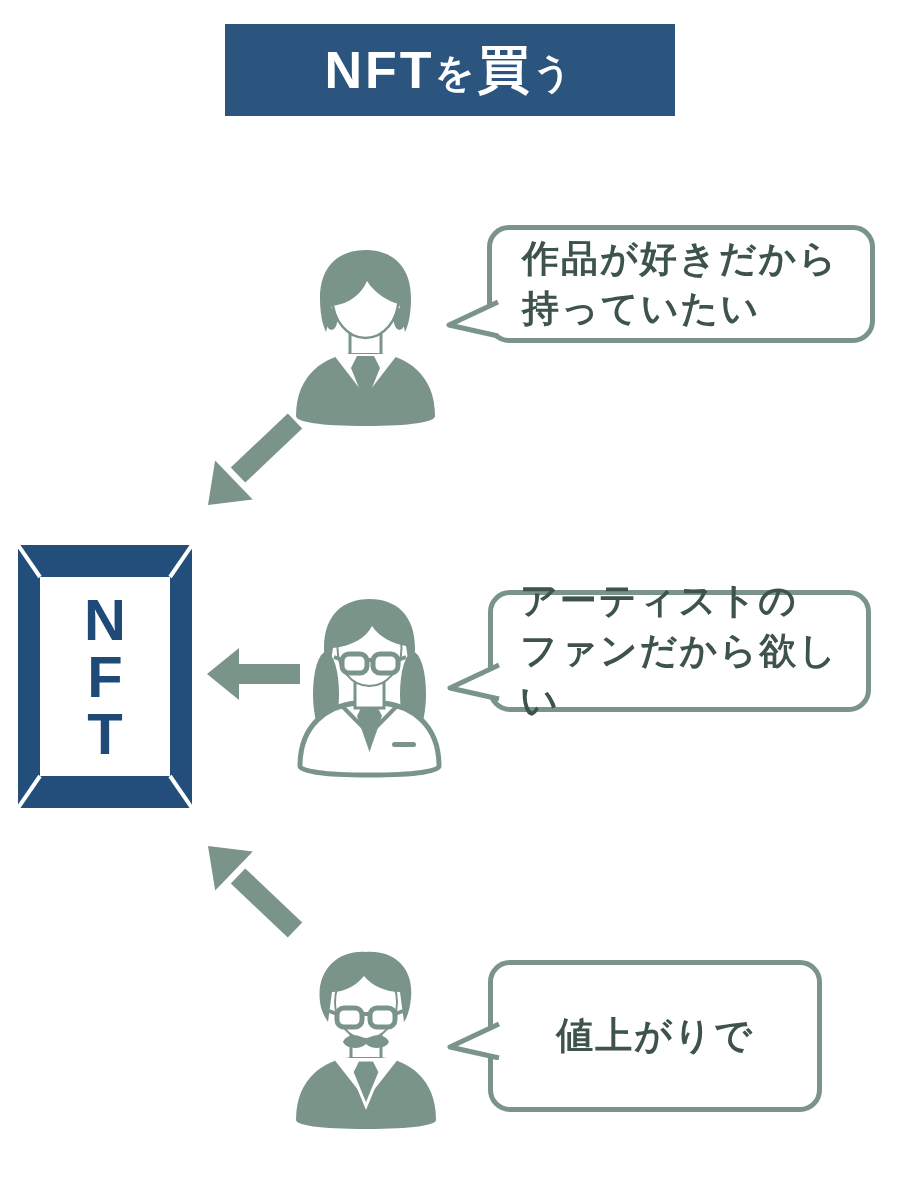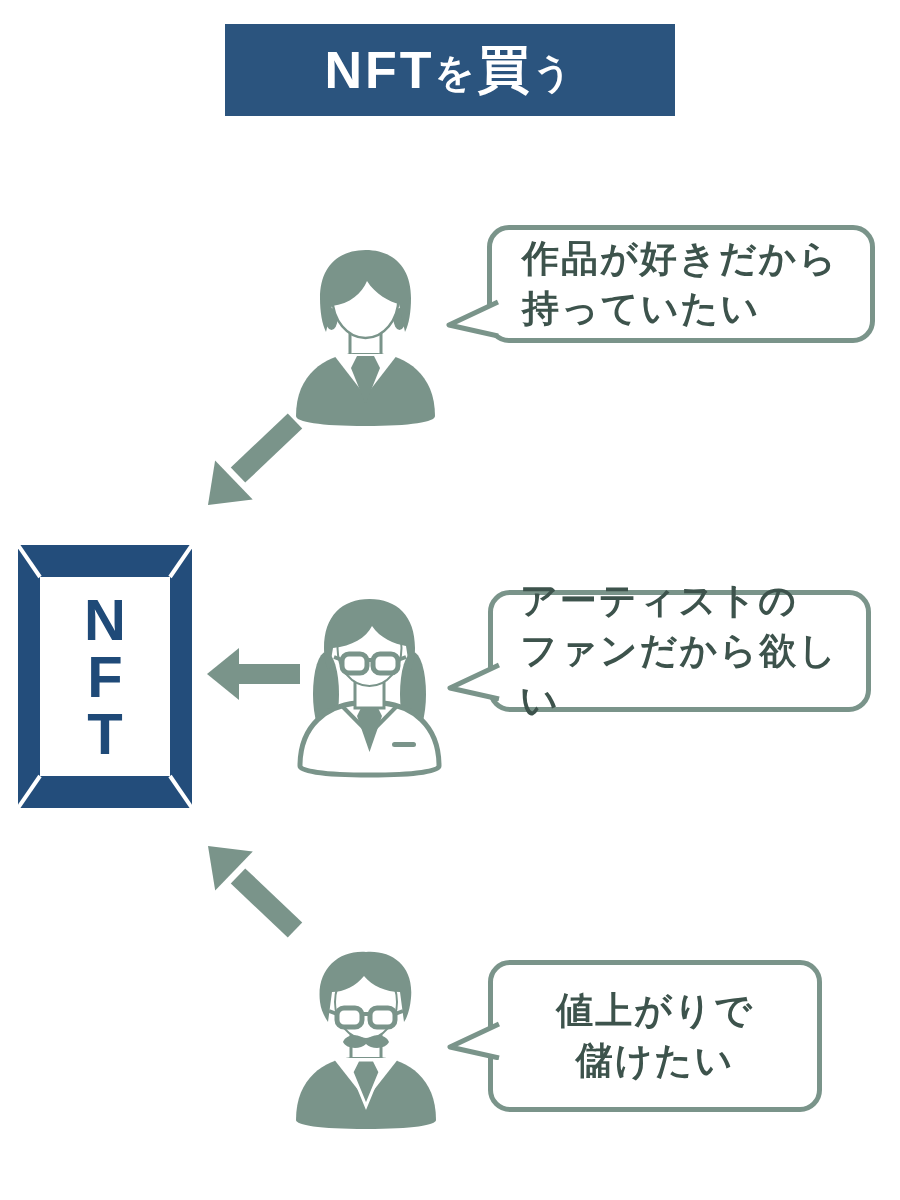--- a/index.html
+++ b/index.html
@@ -164,16 +164,15 @@
         <path d="M74,94 C67,87 54,88 51,96 C54,103 68,104 74,98 C80,104 94,103 97,96 C94,88 81,87 74,94 Z"></path>
       </g>
     </svg>
   </div>
 
   <div class="bubble b3">
     <svg class="tail" viewBox="0 0 56 40">
       <path d="M55,4 L6,27 L55,38" fill="#ffffff" stroke="#7a948a" stroke-width="5" stroke-linejoin="round"></path>
     </svg>
     <div>値上がりで</div>
-    <div>儲けたい</div>
   </div>
 
 </div>
 
 </body></html>

